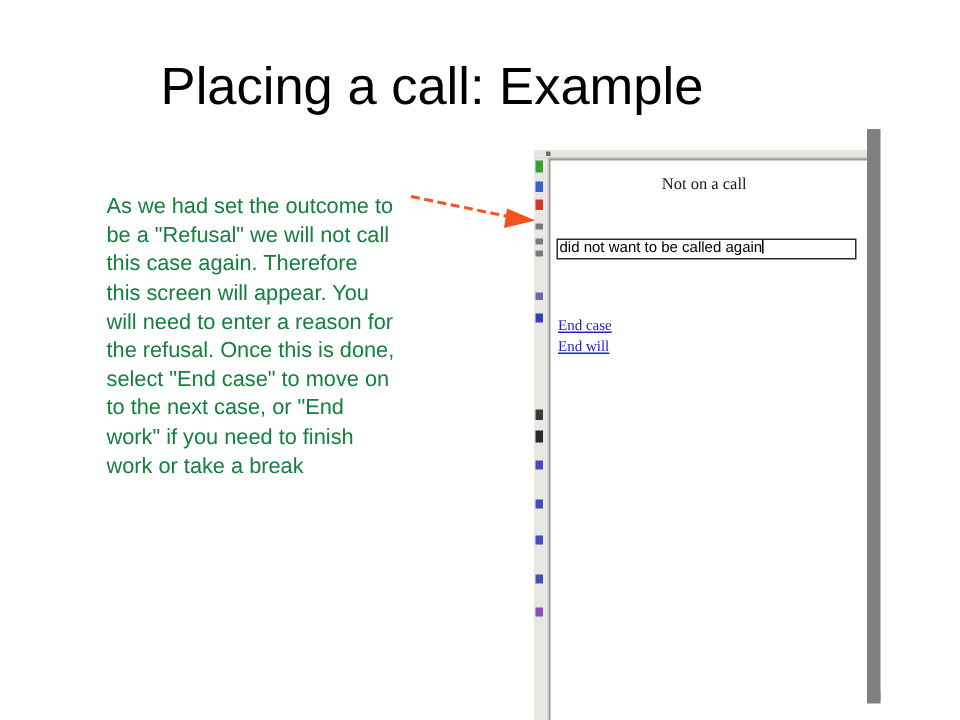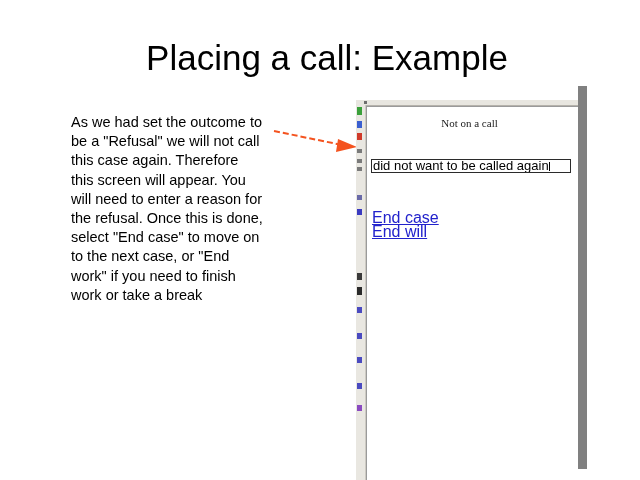--- a/index.html
+++ b/index.html
@@ -22,33 +22,32 @@
     top: 38px;
     width: 576px;
     text-align: center;
     font-family: "Liberation Sans", sans-serif;
     font-size: 35px;
     font-weight: normal;
     color: #000000;
     letter-spacing: 0px;
     line-height: 40px;
     white-space: nowrap;
-    padding-left: 39px;
   }
 
   
   #slide-body {
     position: absolute;
     left: 71px;
-    top: 113px;
+    top: 129px;
     width: 192px;
     font-family: "Liberation Sans", sans-serif;
     font-size: 14.5px;
     line-height: 19.2px;
-    color: #000000;
+    color: #15803d;
     text-align: left;
   }
 
   
   #arrow-annotation {
     position: absolute;
     left: 272px;
     top: 122px;
     width: 90px;
     height: 32px;
@@ -156,41 +155,41 @@
   #reason-input {
     position: absolute;
     left: 4px;
     top: 52px;
     width: 200px;
     height: 14px;
     border: 1px solid #2b2b2b;
     background: #ffffff;
     box-sizing: border-box;
     font-family: "Liberation Sans", sans-serif;
-    font-size: 13px;
+    font-size: 10px;
     line-height: 12px;
     color: #000000;
     padding: 0 1px;
     white-space: nowrap;
     overflow: hidden;
   }
   #reason-caret {
     display: inline-block;
     width: 1px;
     height: 9px;
     background: #000;
     vertical-align: -1px;
     margin-left: 0px;
   }
   #panel-links {
     position: absolute;
     left: 5px;
     top: 104px;
-    font-family: Liberation Sans, sans-serif;
-    font-size: 16px;
+    font-family: Liberation Serif, serif;
+    font-size: 10px;
     line-height: 14px;
   }
   #panel-links a {
     display: block;
     color: #2222cc;
     text-decoration: underline;
   }
 </style>
 </head>
 <body>

